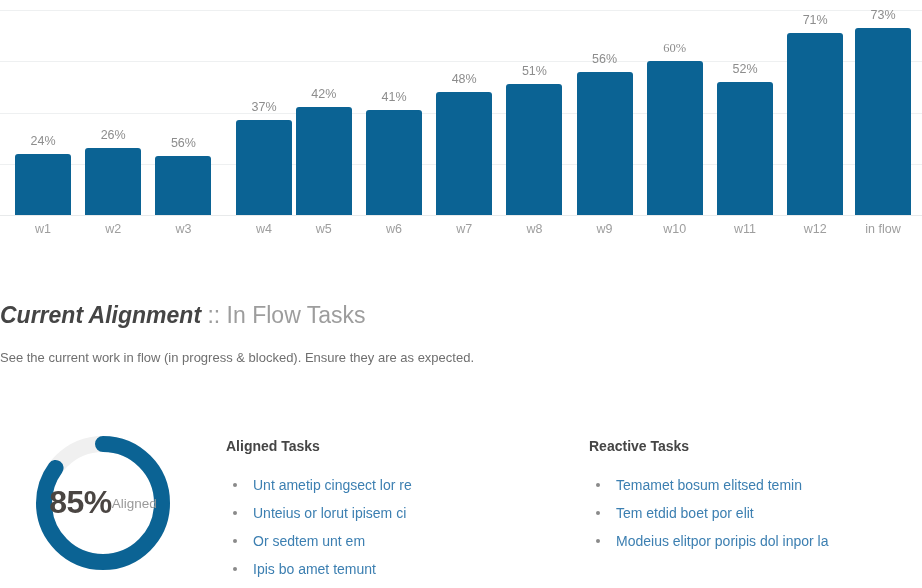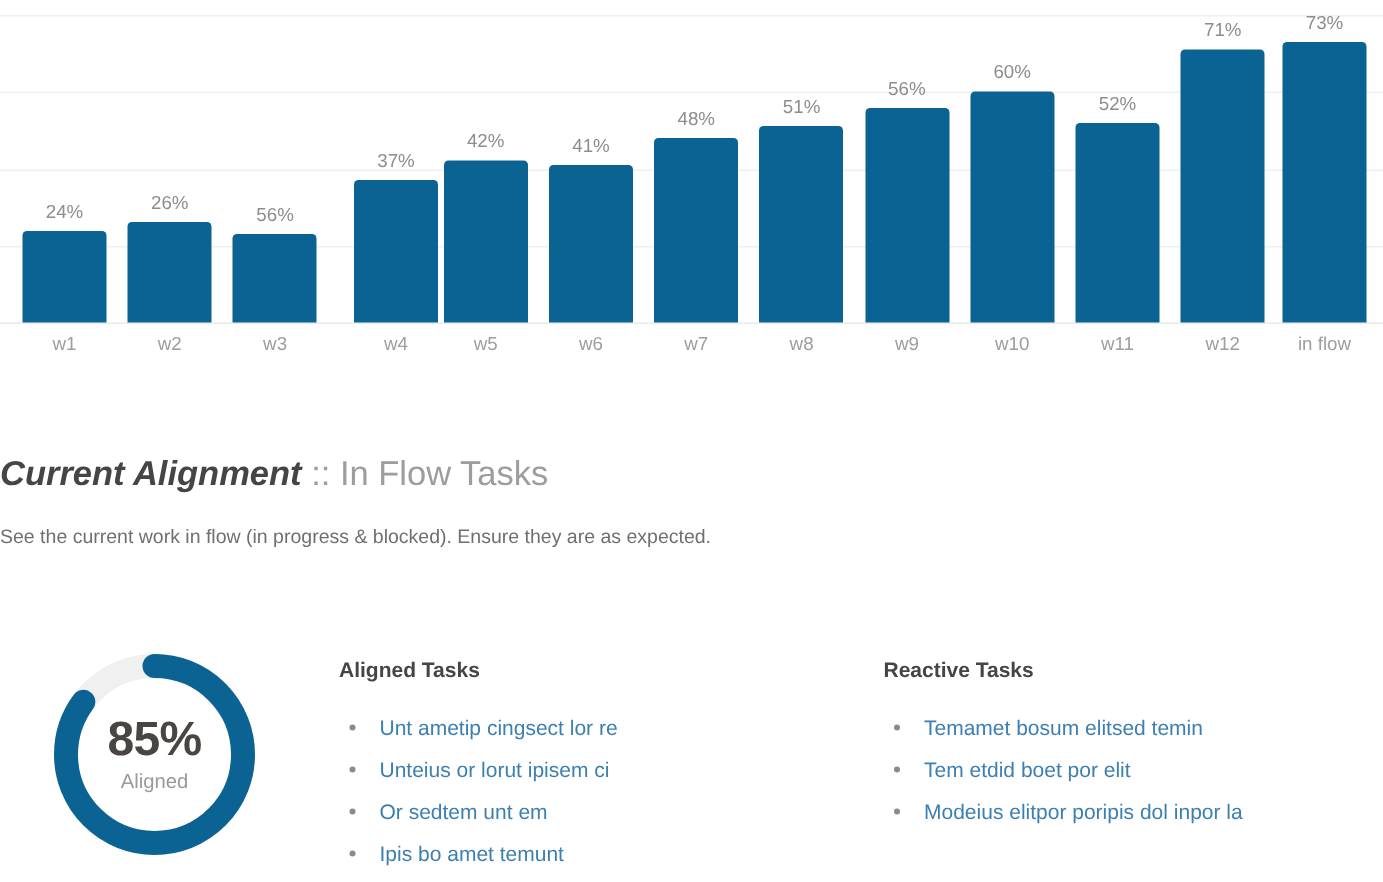--- a/index.html
+++ b/index.html
@@ -135,21 +135,21 @@
     width: 166px;
     height: 166px;
   }
   .gauge-center {
     position: absolute;
     left: 0;
     top: 0;
     width: 166px;
     height: 166px;
     display: flex;
-    flex-direction: column;
+    flex-direction: row;
     align-items: center;
     justify-content: center;
   }
   .gauge-pct {
     font-size: 32px;
     font-weight: bold;
     color: #4a4542;
     line-height: 1.05;
     letter-spacing: -0.5px;
   }
@@ -249,21 +249,21 @@
         <div class="bar-value" style="top: -19px;">51%</div>
         <div class="bar-rect" style="height: 131px; background: rgb(11, 99, 148);"></div>
         <div class="bar-label">w8</div>
       </div>
       <div class="bar-group" style="left: 576.6px; height: 143px;">
         <div class="bar-value" style="top: -19px;">56%</div>
         <div class="bar-rect" style="height: 143px; background: rgb(11, 99, 148);"></div>
         <div class="bar-label">w9</div>
       </div>
       <div class="bar-group" style="left: 646.8px; height: 154px;">
-        <div class="bar-value" style="top: -19px;">60%</div>
+        <div class="bar-value" style="top: -19px; font-family: Liberation Serif, serif;">60%</div>
         <div class="bar-rect" style="height: 154px; background: rgb(11, 99, 148);"></div>
         <div class="bar-label">w10</div>
       </div>
       <div class="bar-group" style="left: 717px; height: 133px;">
         <div class="bar-value" style="top: -19px;">52%</div>
         <div class="bar-rect" style="height: 133px; background: rgb(11, 99, 148);"></div>
         <div class="bar-label">w11</div>
       </div>
       <div class="bar-group" style="left: 787.2px; height: 182px; margin-top: 16px;">
         <div class="bar-value" style="top: -19px;">71%</div>

